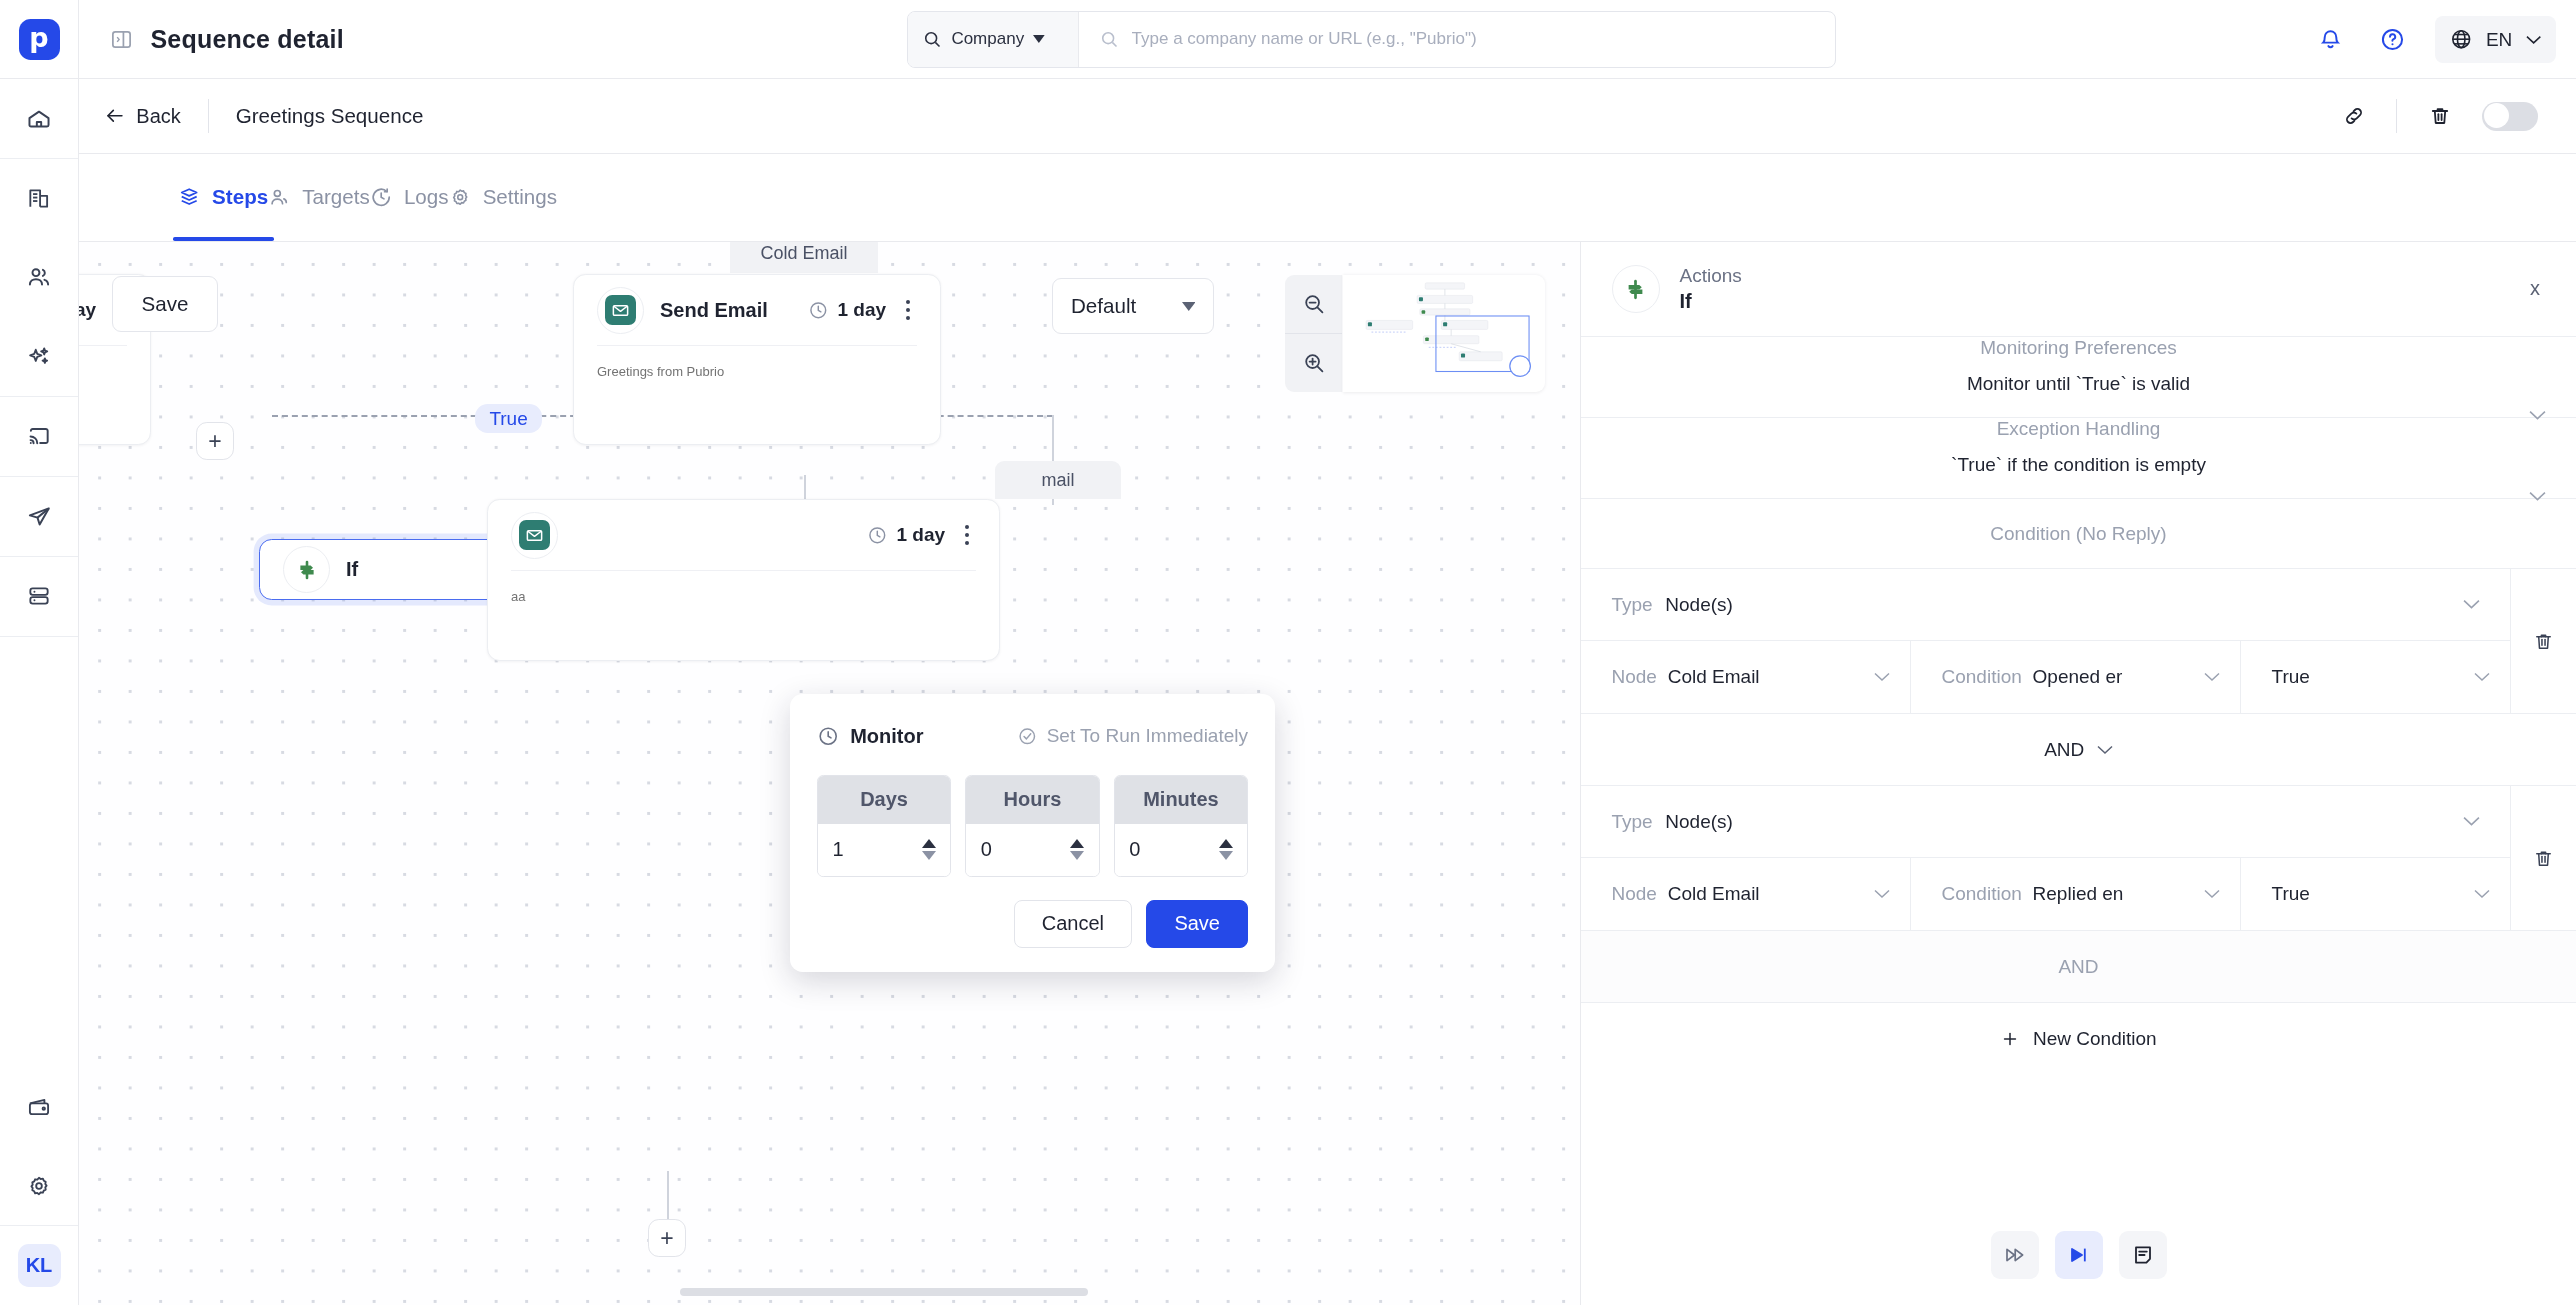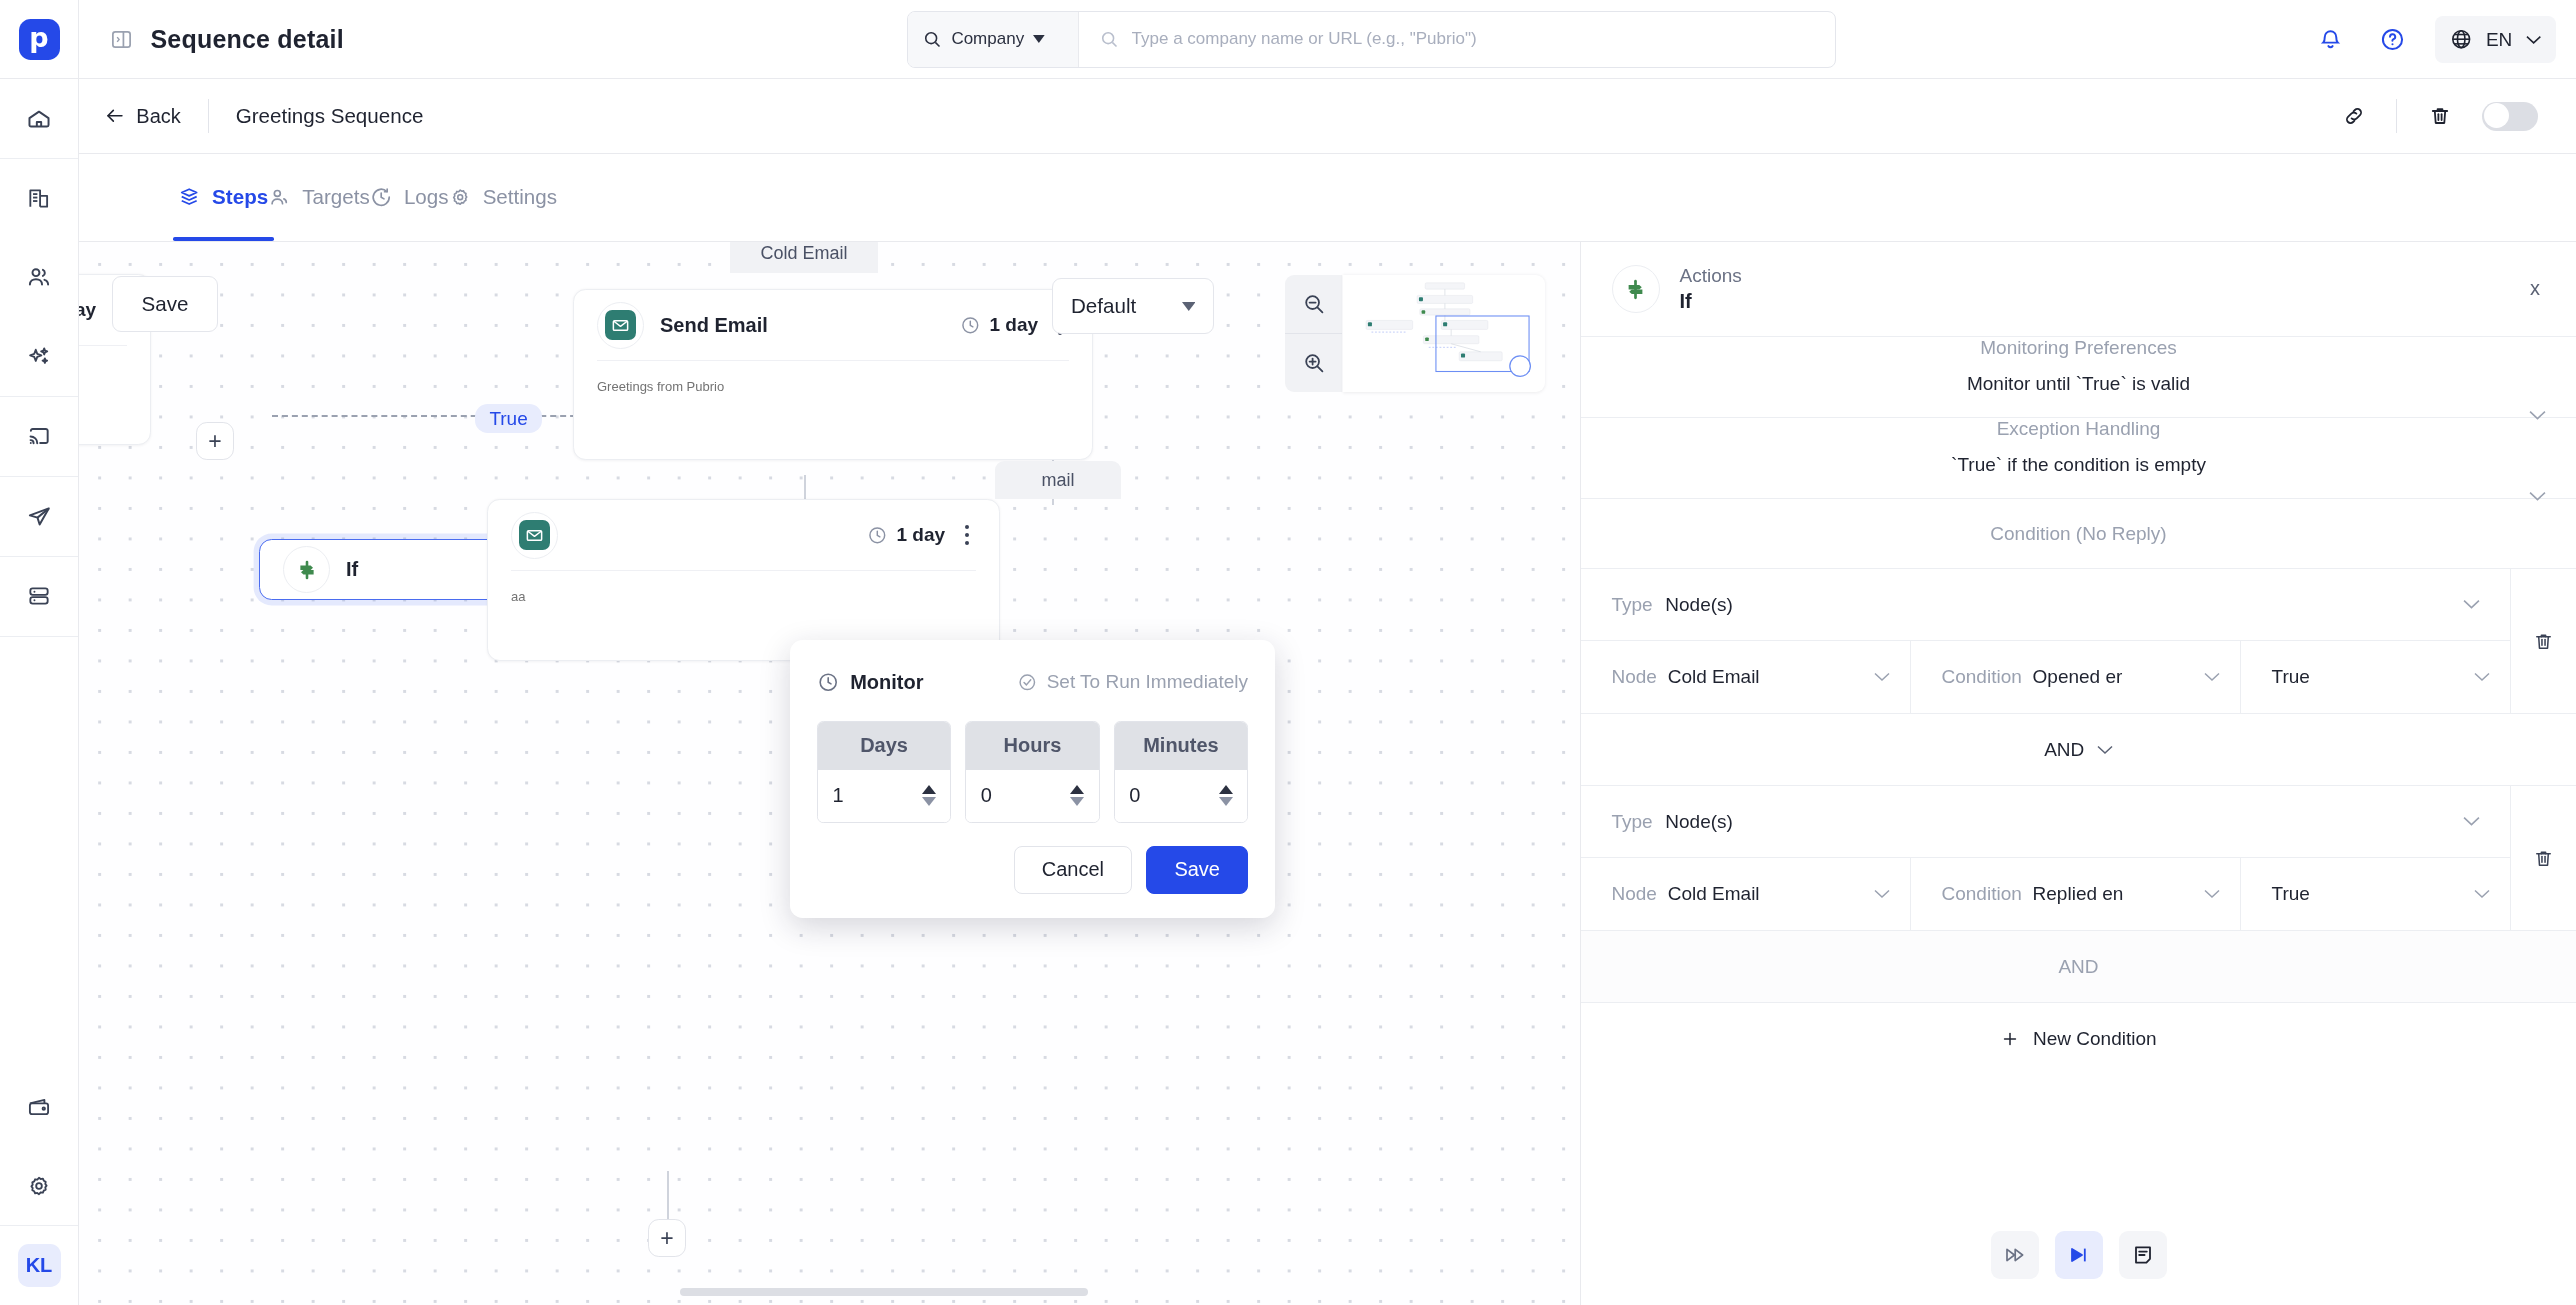--- a/index.html
+++ b/index.html
@@ -160,21 +160,21 @@
   .zoomctl div { flex: 1; display: flex; align-items: center; justify-content: center; cursor: pointer; color: #3a4255; }
   .zoomctl .sep { flex: none; height: 0.9px; background: #e2e4ea; }
   .minimap {
     position: absolute; left: 1343px; top: 275px; width: 202px; height: 117px;
     background: #fff; border-radius: 0 9px 9px 0; box-shadow: 0 0.9px 3.6px rgba(20,24,40,.08);
     z-index: 6; overflow: hidden; padding: 5.4px 7.2px;
   }
 
   
   .popup {
-    position: absolute; left: 790px; top: 640px; width: 485px; height: 278px;
+    position: absolute; left: 790px; top: 694px; width: 485px; height: 278px;
     background: #fff; border-radius: 12.6px; box-shadow: 0 9px 30.5px rgba(25,30,55,.18);
     z-index: 30; padding: 21.5px 27px;
   }
   .popup-head { display: flex; align-items: center; height: 41px; }
   .popup-title { display: flex; align-items: center; gap: 10.8px; font-size: 20px; font-weight: 700; }
   .run-now { margin-left: auto; display: flex; align-items: center; gap: 9px; font-size: 19px; color: #9aa1b0; cursor: pointer; }
   .steppers { display: flex; gap: 14.4px; margin-top: 18px; }
   .stepper { flex: 1; border: 0.9px solid #e2e4ea; border-radius: 6.3px; overflow: hidden; }
   .stepper .cap { background: #dfe1e6; height: 48px; display: flex; align-items: center; justify-content: center; font-size: 20px; font-weight: 700; color: #50566a; }
   .stepper .val { height: 52px; display: flex; align-items: center; padding: 0 14.4px; background: #fff; }
@@ -546,21 +546,21 @@
       </div>
       <div class="node-divider"></div>
       <div class="node-body">
         
       </div>
     </div>
 
     <div class="node-chip" style="left:651px; top:-7.2px; width:148px;">
       <span>Cold Email</span>
     </div>
-    <div class="node" style="left:494px; top:47px; width:520px; height:171px;">
+    <div class="node" style="left:494px; top:32px; width:368px; height:171px;">
       <div class="node-head">
         <div class="node-ico-ring">
           <div class="sq-mail">
             <svg viewBox="0 0 24 24" width="19" height="19" fill="none" stroke="#ffffff" stroke-width="1.9" stroke-linejoin="round">
               <rect x="3" y="6" width="18" height="12" rx="1.4"></rect>
                 <path d="M3.6 6.6 12 13l8.4-6.4"></path>
             </svg>
           </div>
         </div>
         <div class="node-title">Send Email</div>

